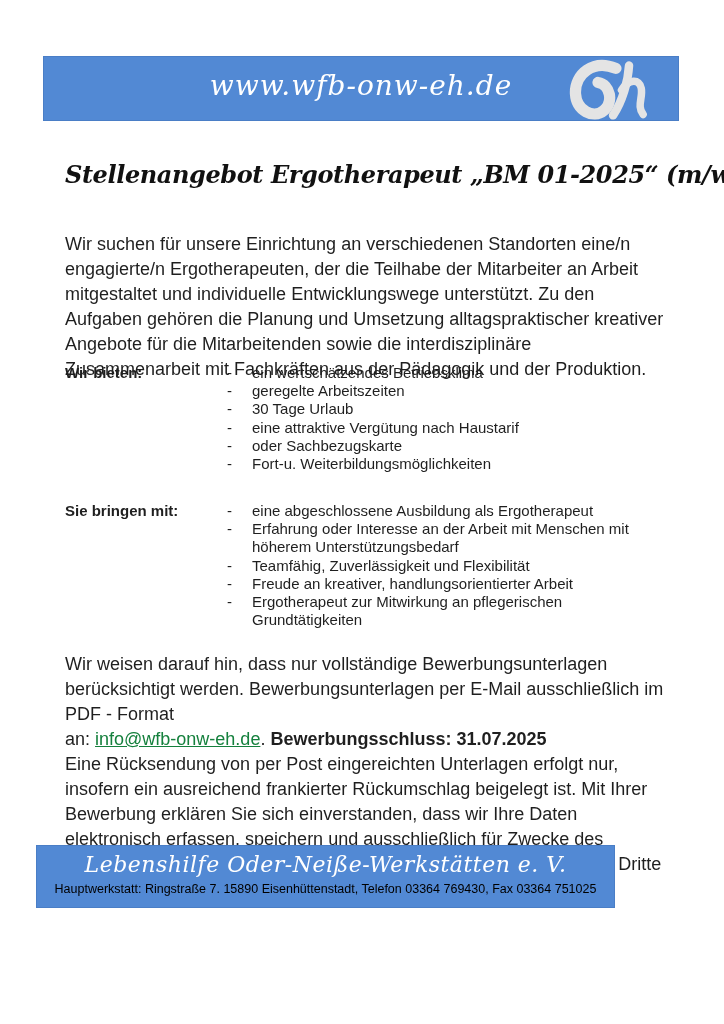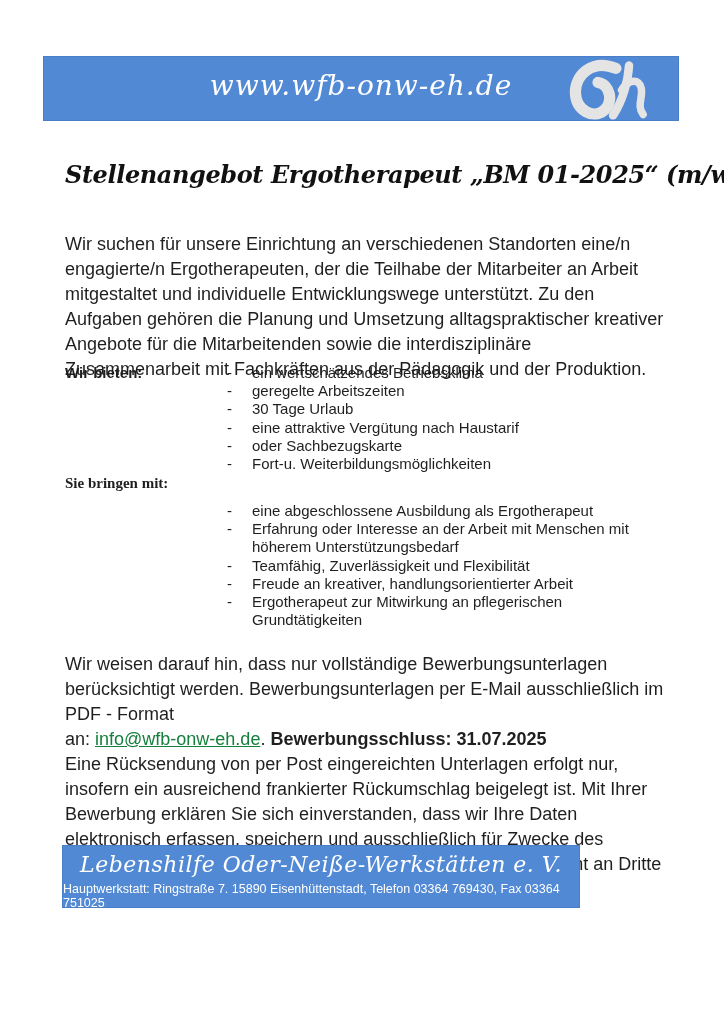--- a/index.html
+++ b/index.html
@@ -14,21 +14,21 @@
   }
 
   
   .band {
     position: absolute;
     background: #5289d4;
     border: 1px solid #4a7ec6;
     box-sizing: border-box;
   }
   .header-band { left: 43px; top: 56px; width: 636px; height: 65px; }
-  .footer-band { left: 62px; top: 845px; width: 518px; height: 63px; padding-left: 8px; }
+  .footer-band { left: 36px; top: 845px; width: 579px; height: 63px; padding-left: 8px; }
 
   .header-url {
     position: absolute;
     left: 0; right: 0; top: 12px;
     text-align: center;
     color: #ffffff;
     font-family: "DejaVu Serif", serif;
     font-style: italic;
     font-size: 28px;
     letter-spacing: 1px;
@@ -70,21 +70,21 @@
   }
 
   .section-label {
     position: absolute;
     left: 65px;
     font-weight: bold;
     font-size: 15px;
     line-height: 18.2px;
   }
   .offer-label { top: 364px; }
-  .req-label   { top: 474px; font-family: Liberation Serif, serif; }
+  .req-label   { top: 502px; }
 
   .bullet-list {
     position: absolute;
     left: 227px;
     width: 434px;
     display: grid;
     grid-template-columns: 25px 1fr;
     font-size: 15px;
     line-height: 18.2px;
   }
@@ -112,21 +112,22 @@
     text-align: center;
     color: #ffffff;
     font-family: "DejaVu Serif", serif;
     font-style: italic;
     font-size: 22px;
     letter-spacing: 0.5px;
   }
   .footer-address {
     position: absolute;
     left: 0; right: 0; top: 36px;
-    color: #ffffff;
+    text-align: center;
+    color: #000000;
     font-size: 12.5px;
   }
 </style>
 </head>
 <body>
 
 <div class="page">
 
   <div class="band header-band">
     <div class="header-url">www.wfb-onw-eh.de</div>

